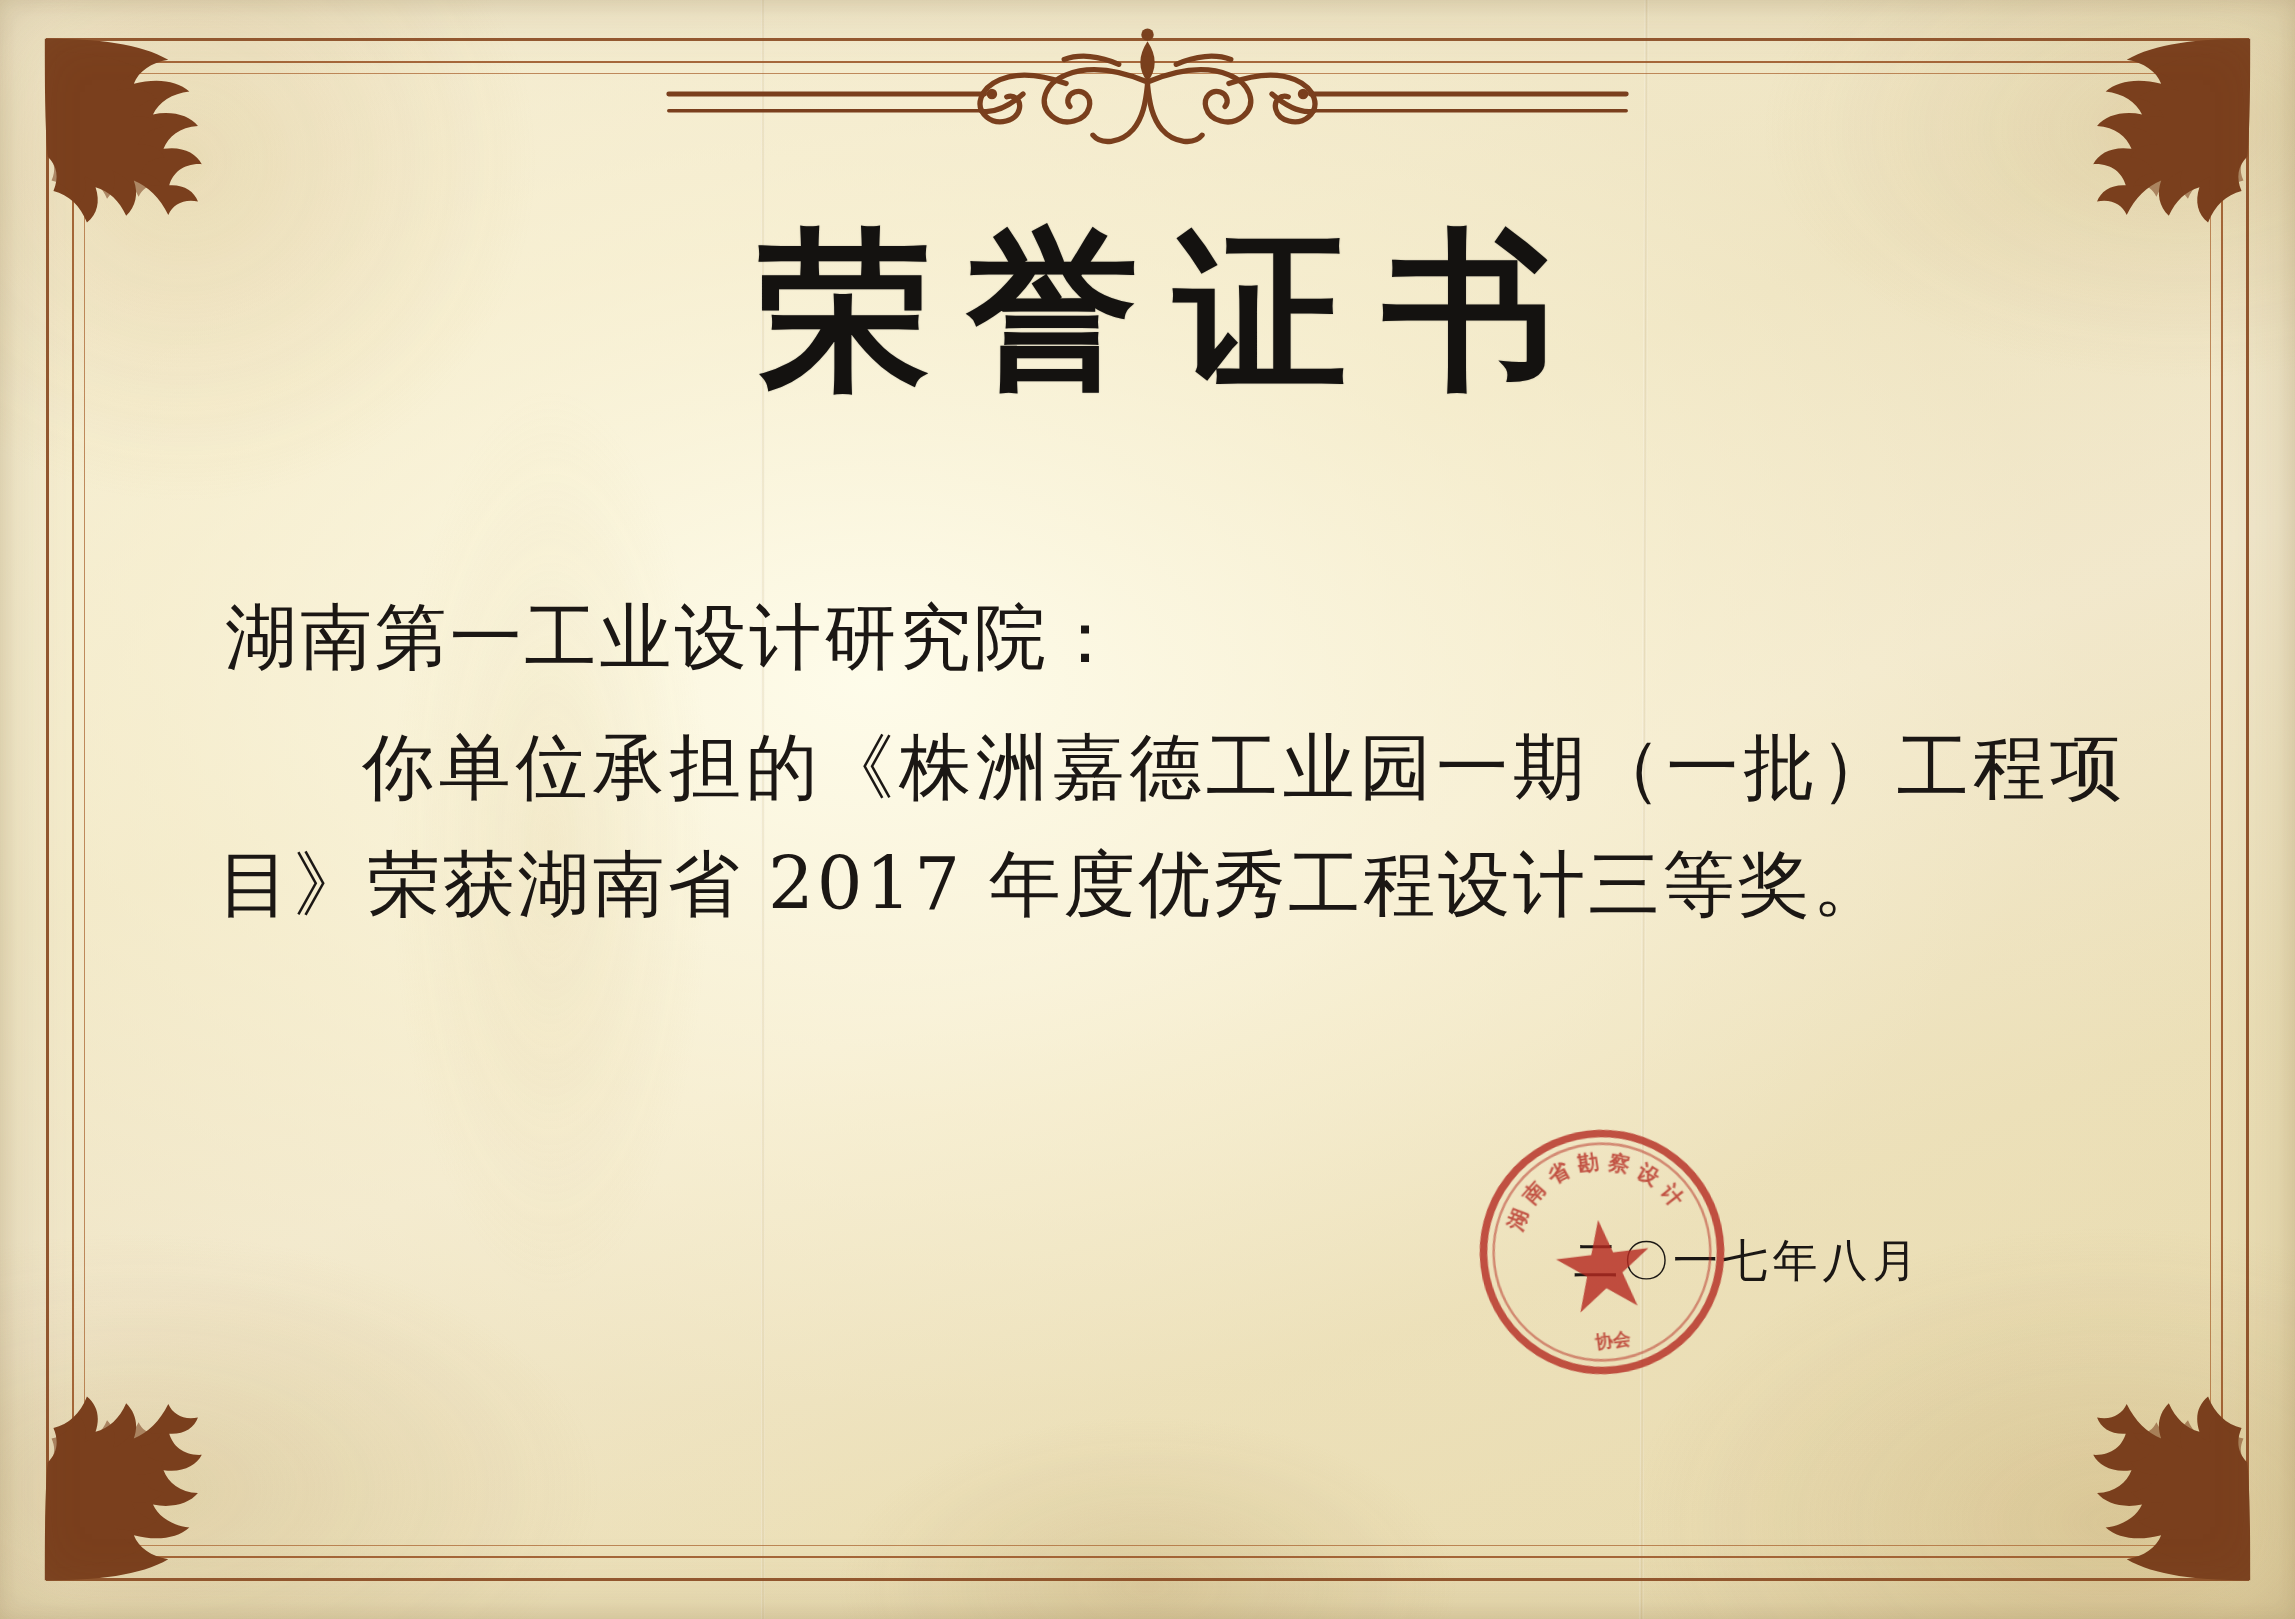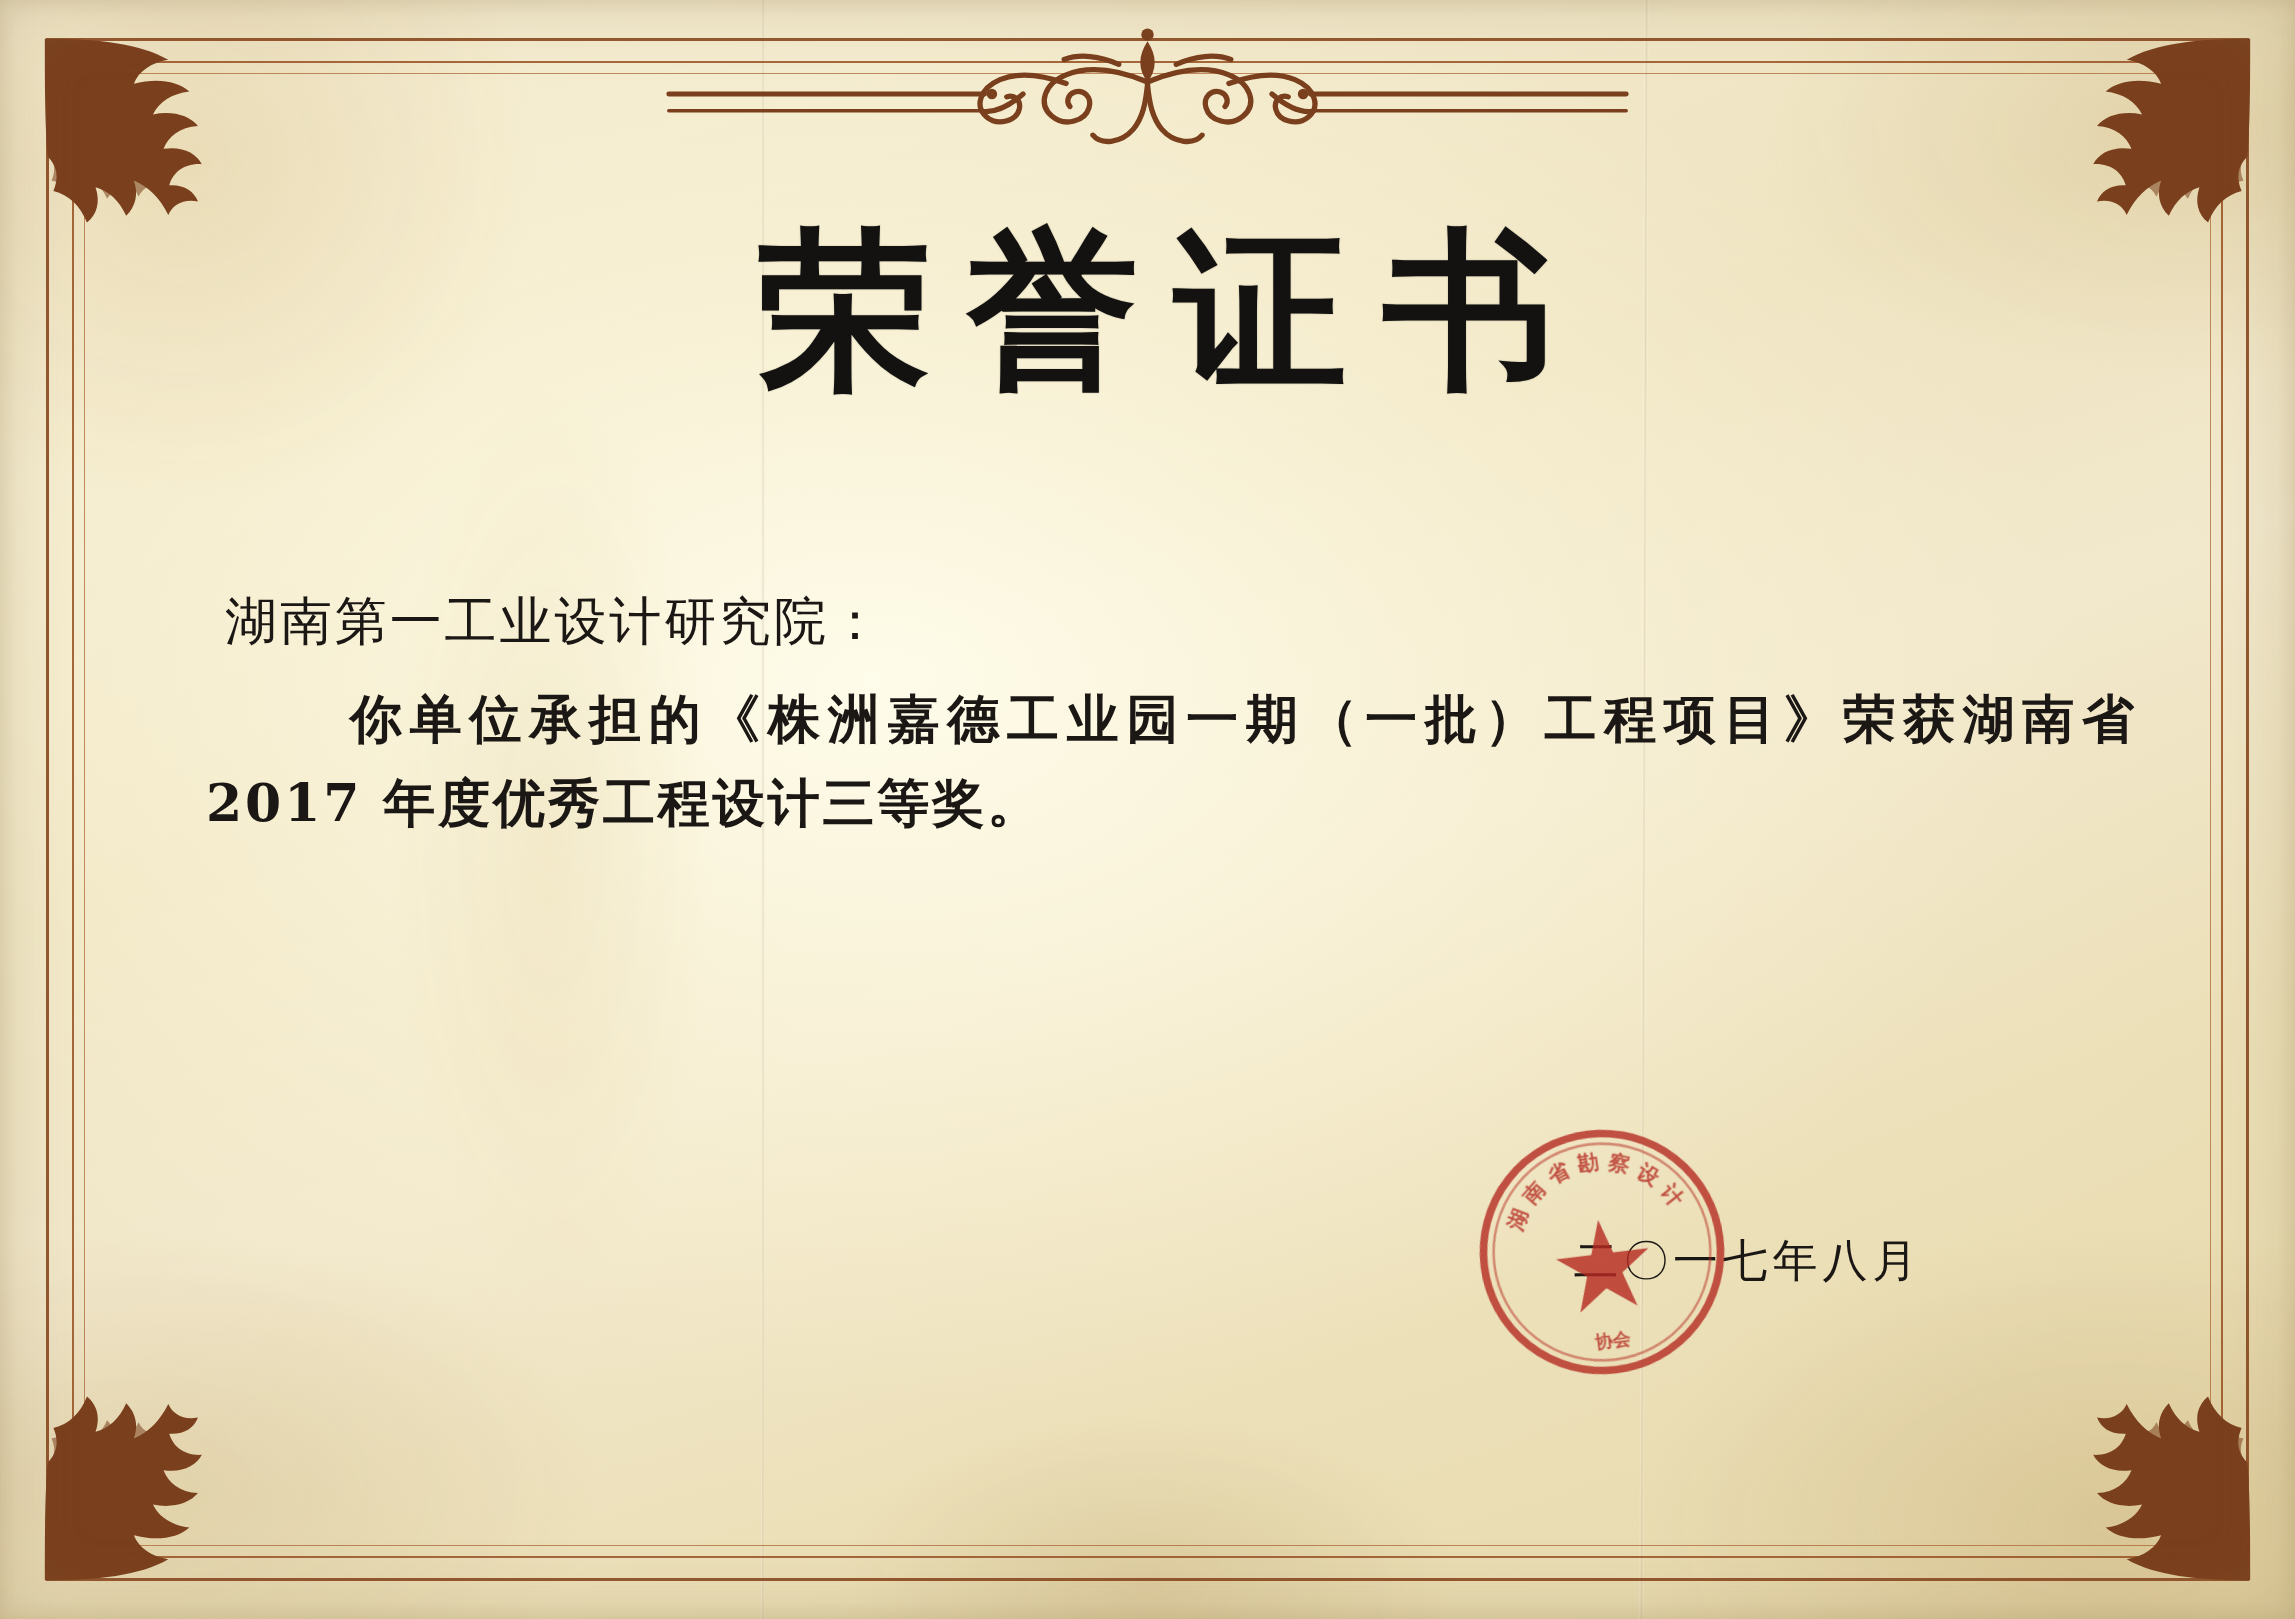--- a/index.html
+++ b/index.html
@@ -112,34 +112,33 @@
   }
 
   
   .body-block {
     position: absolute;
     left: 206px;
     right: 158px;
     top: 579px;
     color: #1b1714;
     font-family: "DejaVu Serif", "Liberation Serif", serif;
-    font-size: 52px;
+    font-size: 72px;
     line-height: 1.62;
     letter-spacing: 2.9px;
   }
   .addressee {
     margin: 0 0 13.4px 0;
     padding-left: 19px;
   }
   .paragraph {
-    margin: 0;
+    margin: 12px;
     text-indent: 144px;
     text-align: justify;
     text-justify: inter-character;
-    font-weight: bold;
   }
 
   
   .date-line {
     position: absolute;
     right: 373px;
     top: 1231px;
     font-family: "DejaVu Serif", "Liberation Serif", serif;
     font-size: 45px;
     letter-spacing: 4.8px;

